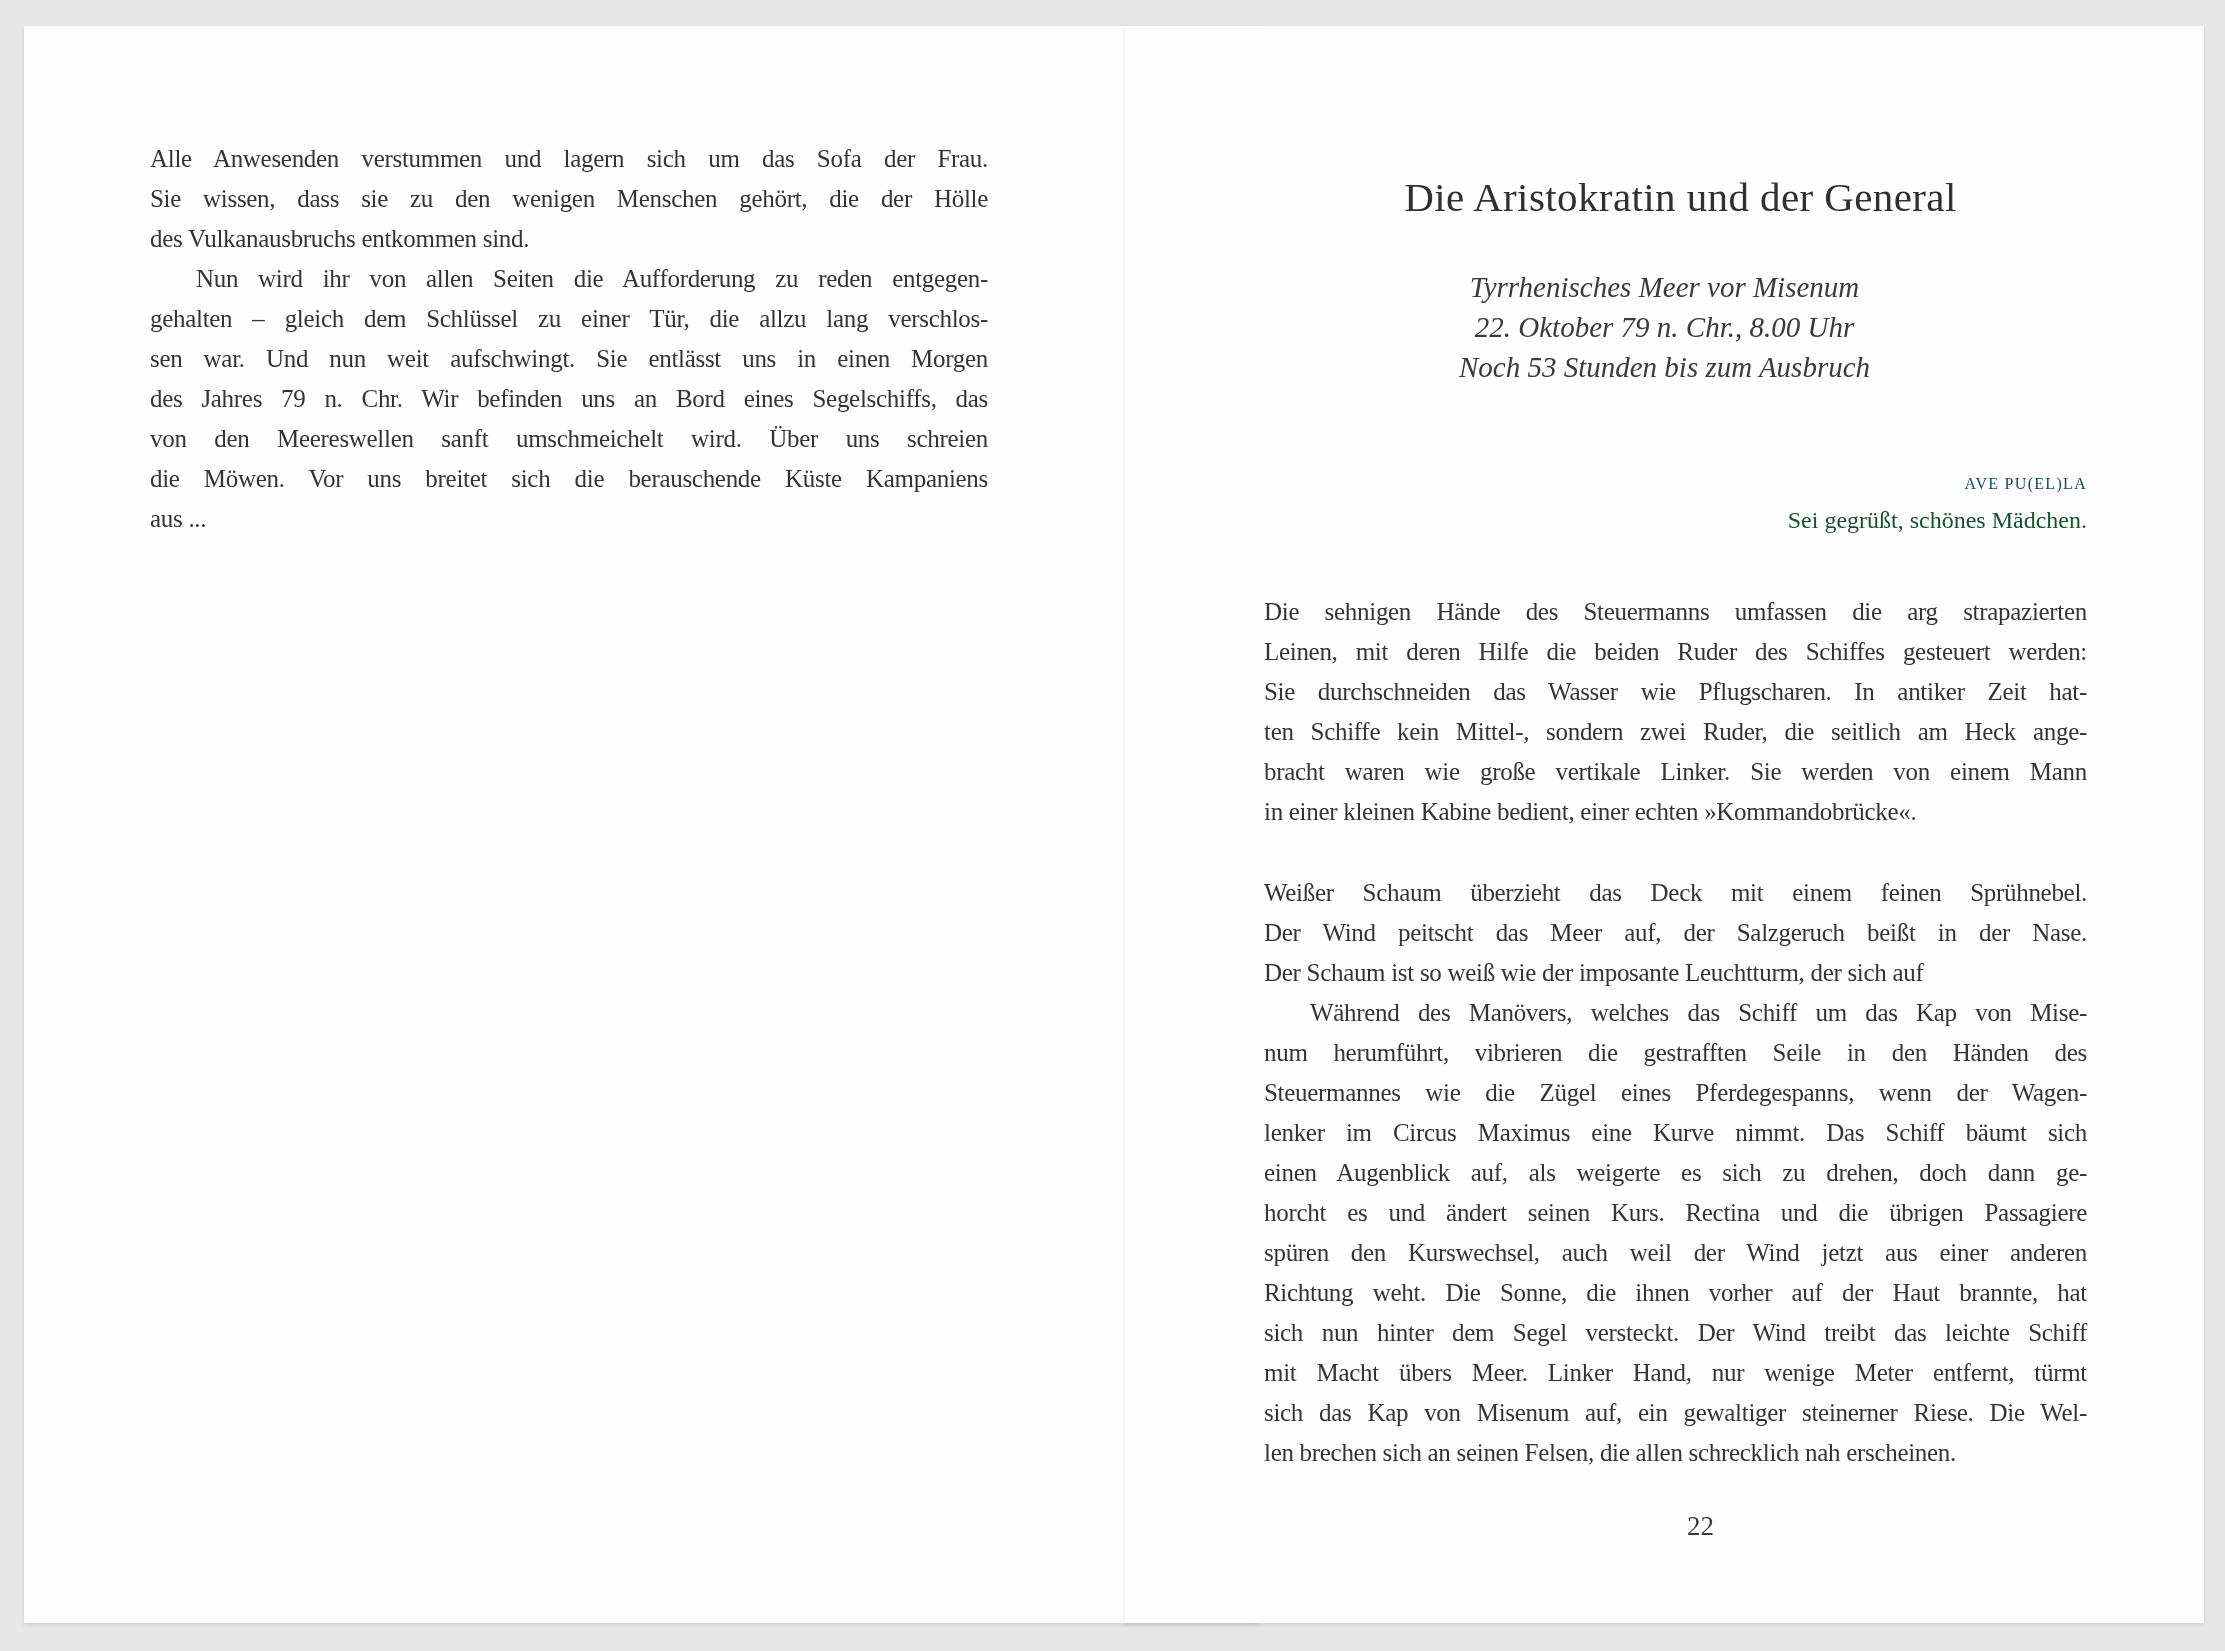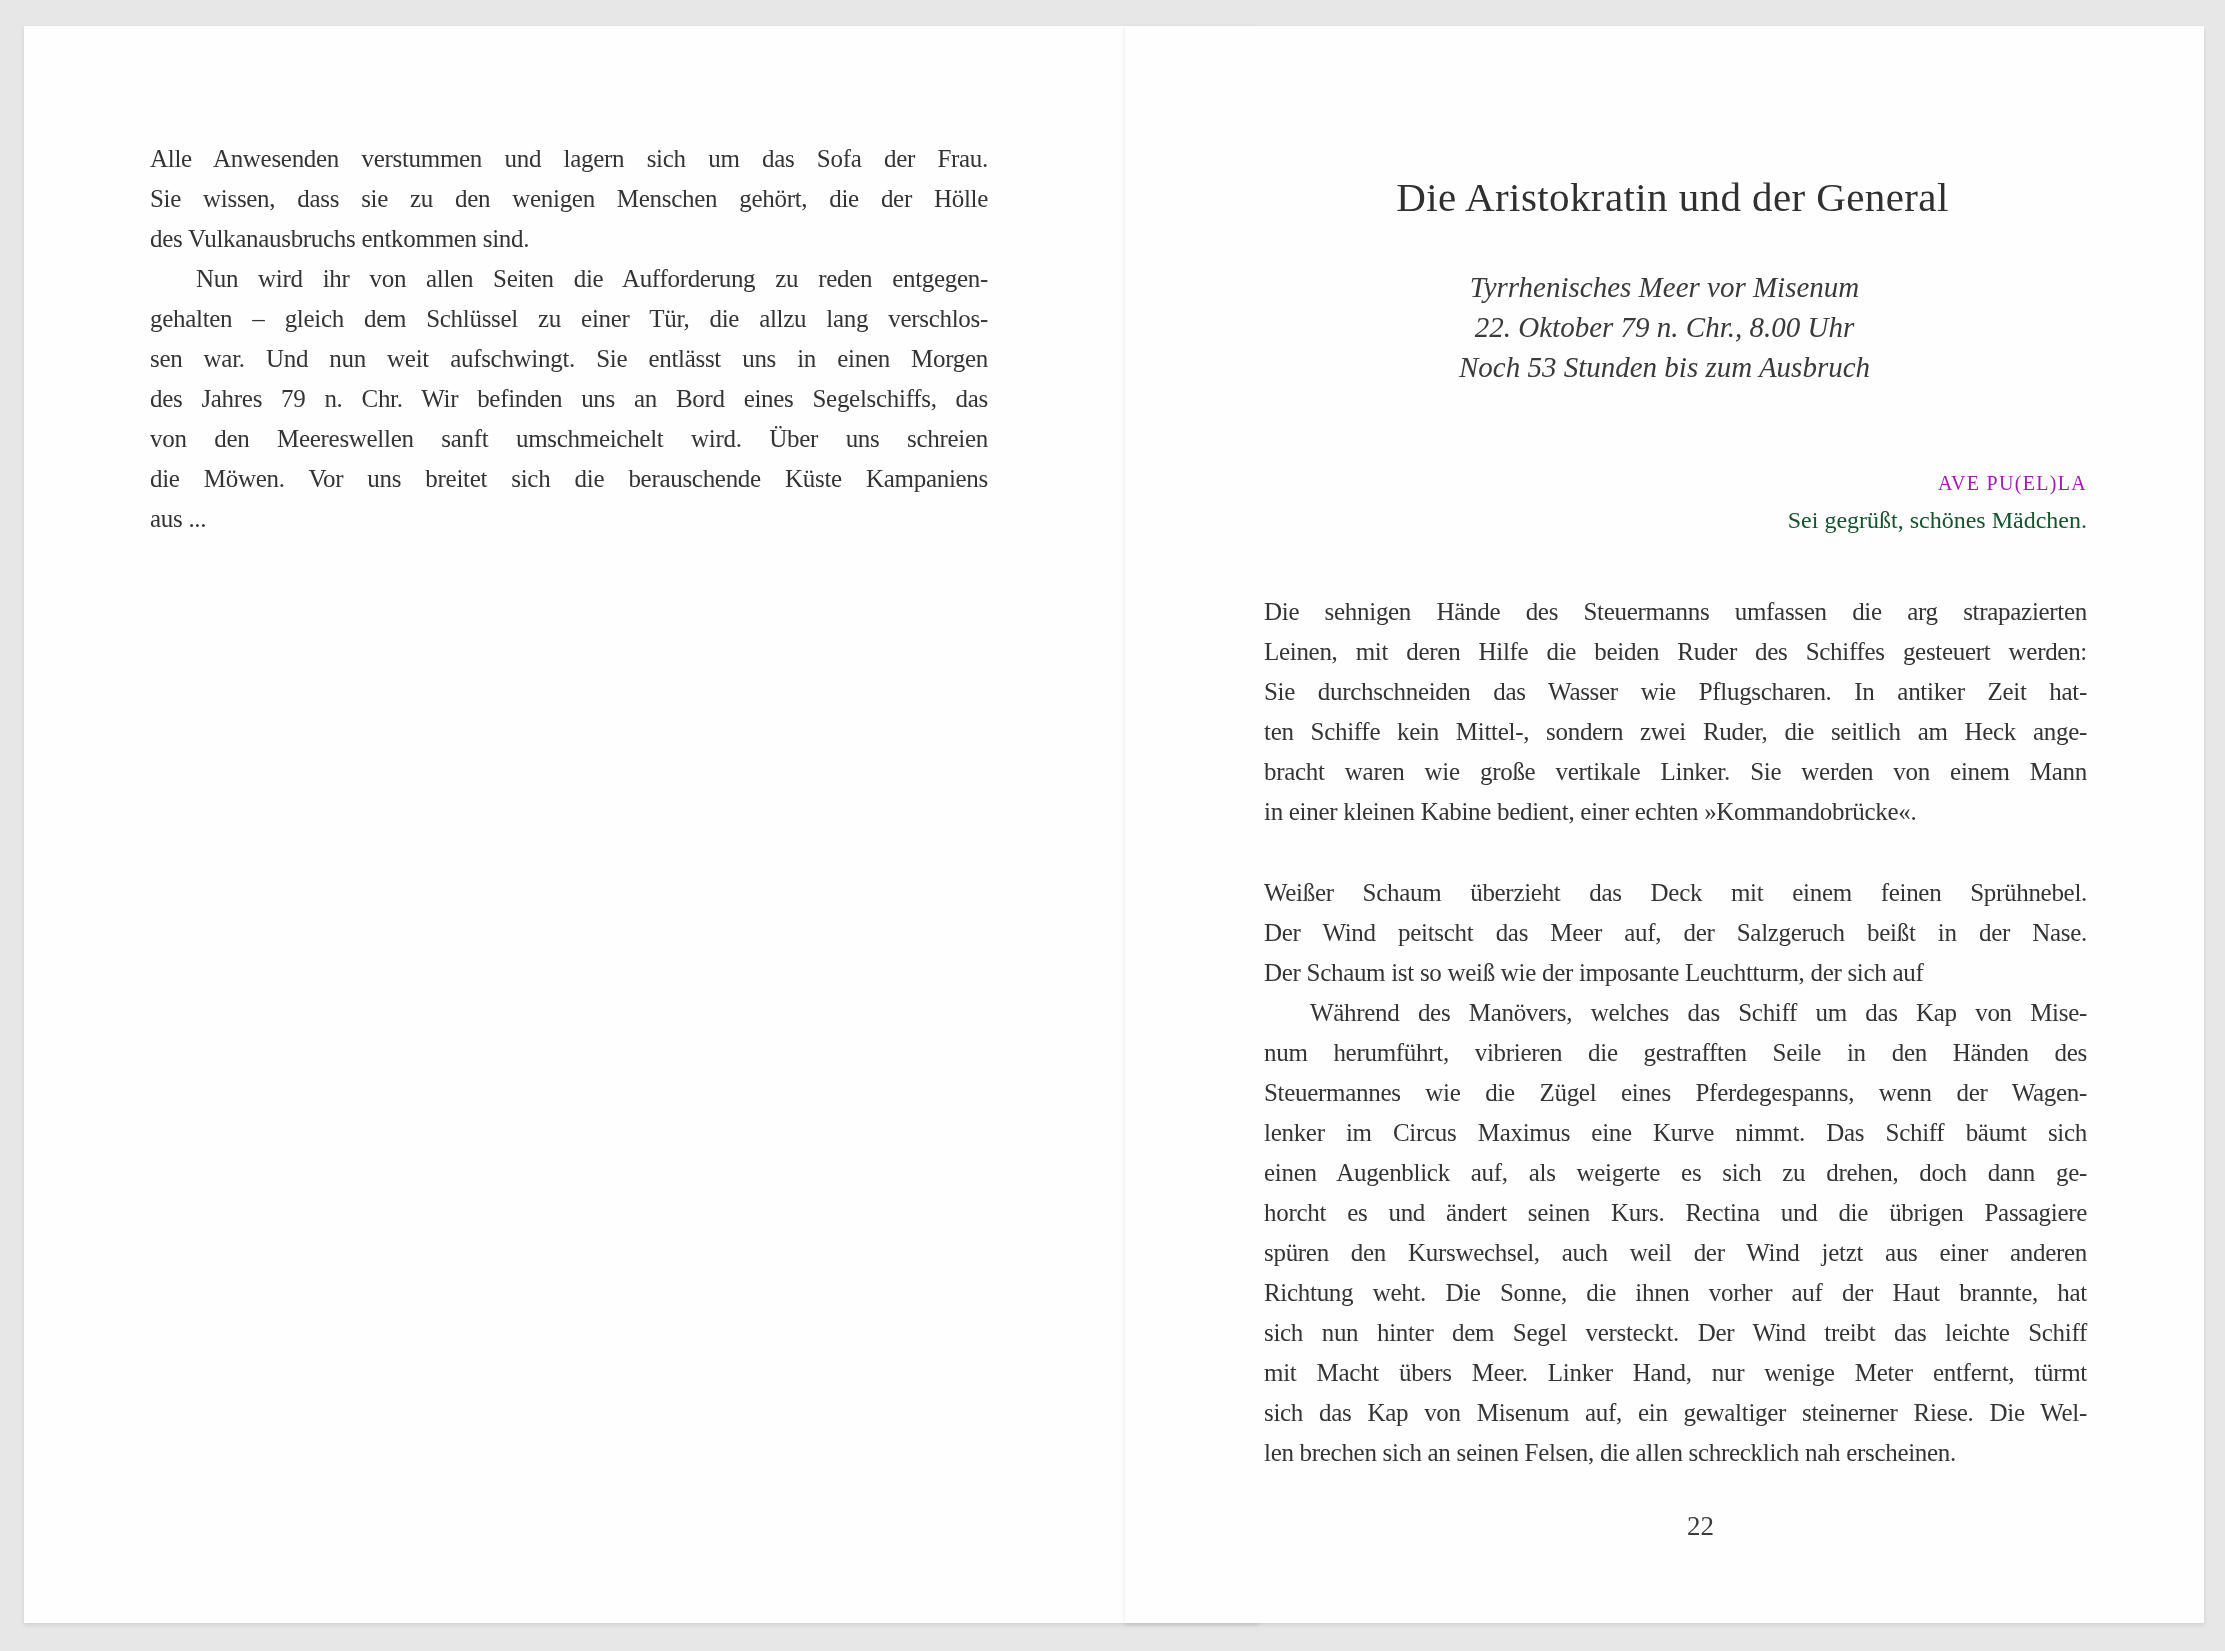--- a/index.html
+++ b/index.html
@@ -41,21 +41,21 @@
   .line {
     text-align: justify;
     text-align-last: justify;
   }
   .line.last { text-align-last: left; }
   .para.indent .line:first-child { padding-left: 46px; }
 
   
   .chapter-title {
     position: absolute;
-    left: 8px; top: 147px;
+    left: 16px; top: 147px;
     width: 100%;
     margin: 0;
     text-align: center;
     font-size: 41px;
     font-weight: 400;
     letter-spacing: 0.4px;
     color: #303030;
   }
   .dateline {
     position: absolute;
@@ -66,24 +66,24 @@
     font-size: 29px;
     line-height: 40px;
     color: #3a3a3a;
   }
   .epigraph {
     position: absolute;
     right: 117px; top: 439px;
     text-align: right;
   }
   .epigraph-latin {
-    font-size: 20px;
+    font-size: 16px;
     letter-spacing: 1.3px;
     line-height: 37px;
-    color: #a21caf;
+    color: #0c4a6e;
   }
   .epigraph-translation {
     font-size: 24px;
     line-height: 37px;
     color: #14532d;
   }
   .page-number {
     position: absolute;
     left: 0; top: 1482px;
     width: 100%;

